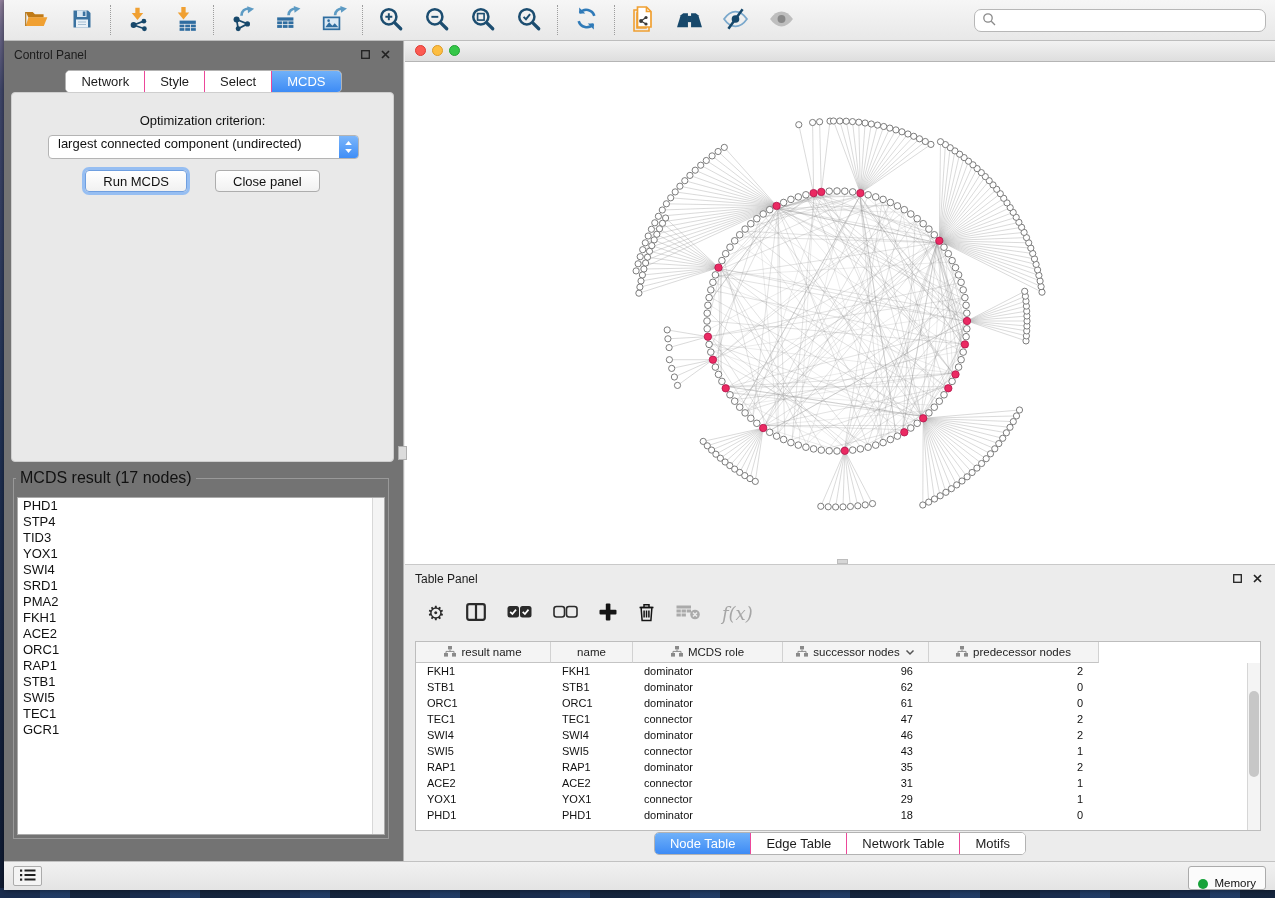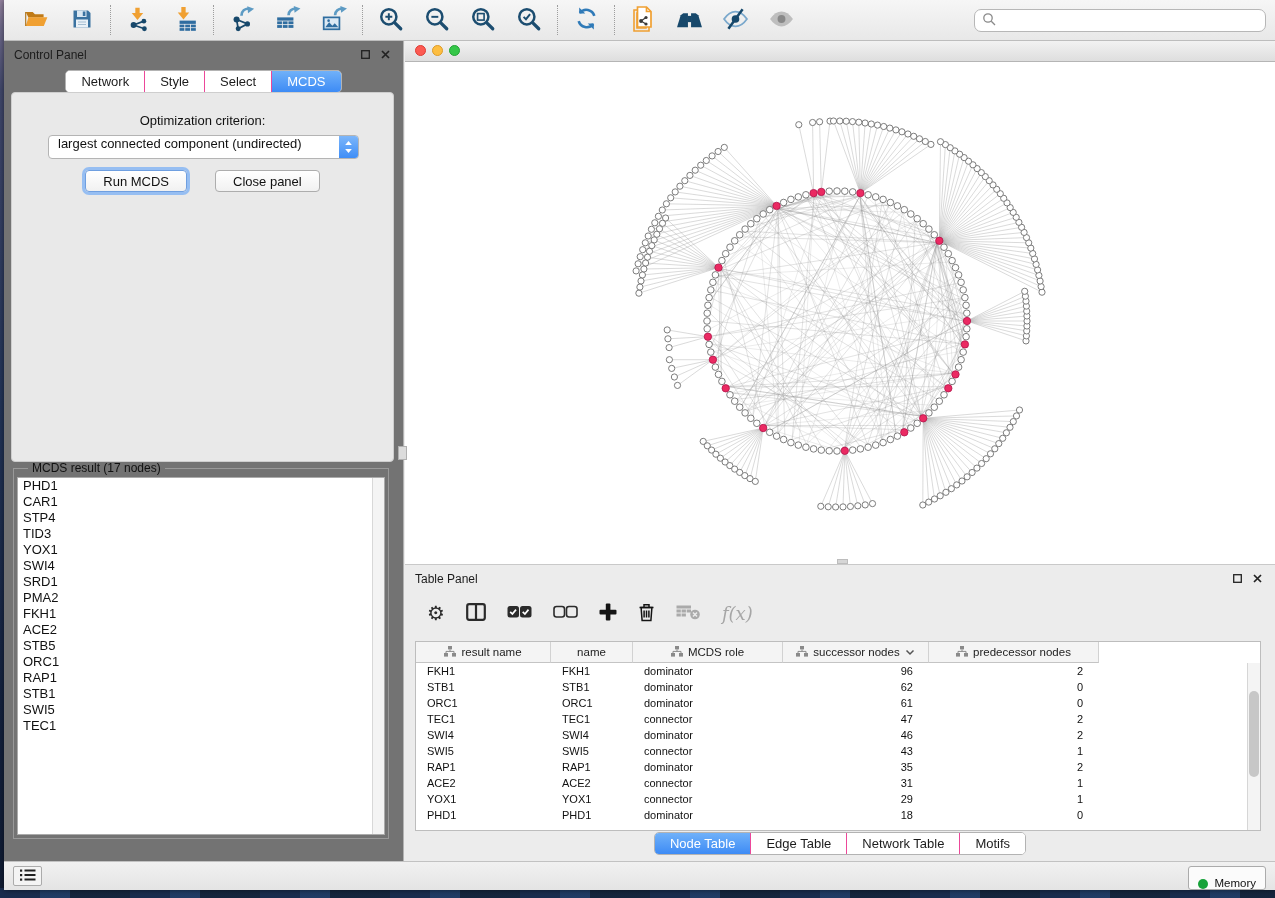--- a/index.html
+++ b/index.html
@@ -38,21 +38,21 @@
   .dropdown{position:absolute;left:36px;right:34px;top:42px;height:22px;background:#fff;border:1px solid #b4b4b4;border-radius:4px;
     display:flex;align-items:flex-start;cursor:pointer;}
   .dropdown .dd-text{flex:1;padding-left:9px;font-size:13px;color:#111;white-space:nowrap;overflow:hidden;}
   .dropdown .dd-spin{width:19px;align-self:stretch;background:linear-gradient(#7cb6fa,#3f8ef7);border-radius:0 3px 3px 0;
     display:flex;align-items:center;justify-content:center;}
   .cp-btn-row{position:absolute;left:0;right:0;top:77px;display:flex;justify-content:center;gap:28px;}
   .push-btn{height:22px;padding:0 17px;font-size:13px;color:#111;background:linear-gradient(#fff,#f1f1f1);
     border:1px solid #adadad;border-radius:4px;cursor:pointer;font-family:inherit;}
   .push-btn.focused{box-shadow:0 0 0 3px rgba(106,167,247,.65);border-color:#6f9fe0;}
   .mcds-fieldset{position:absolute;left:9px;right:14px;top:420px;bottom:23px;border:1px solid #999;margin:0;padding:0;}
-  .mcds-fieldset legend{font-size:12px;color:#111;margin-left:14px;padding:0 4px;}
+  .mcds-fieldset legend{font-size:16px;color:#111;margin-left:2px;padding:8px 4px;}
   .mcds-list{position:absolute;left:3px;right:3px;top:2px;bottom:3px;background:#fff;border:1px solid #ababab;overflow:hidden;}
   .mcds-item{font-size:13px;line-height:16px;padding-left:5px;color:#111;}
   .mcds-scroll{position:absolute;right:0;top:0;bottom:0;width:11px;background:#f4f4f4;border-left:1px solid #d8d8d8;}
   
   .right-area{position:absolute;left:401px;top:41px;right:0;bottom:28px;}
   .net-titlebar{position:absolute;left:0;top:0;right:0;height:20px;background:linear-gradient(#f2f2f2,#dedede);
     border-bottom:1px solid #b5b5b5;}
   .lights{position:absolute;left:10px;top:4px;display:flex;gap:6px;}
   .light{width:11px;height:11px;border-radius:50%;box-sizing:border-box;}
   .light.red{background:#fc5a52;border:1px solid #dd3c34;}
@@ -303,35 +303,34 @@
           <button class="push-btn">Close panel</button>
         </div>
       </div>
 
       <fieldset class="mcds-fieldset">
         <legend>MCDS result (17 nodes)</legend>
         <div style="position:relative;width:100%;height:100%;">
           <div class="mcds-list" id="mcds-list">
             <div class="mcds-scroll"></div>
           <div class="mcds-item">PHD1</div>
-              <div class="mcds-item">CAR1</div>
               <div class="mcds-item">STP4</div>
               <div class="mcds-item">TID3</div>
               <div class="mcds-item">YOX1</div>
               <div class="mcds-item">SWI4</div>
               <div class="mcds-item">SRD1</div>
               <div class="mcds-item">PMA2</div>
               <div class="mcds-item">FKH1</div>
               <div class="mcds-item">ACE2</div>
-              <div class="mcds-item">STB5</div>
               <div class="mcds-item">ORC1</div>
               <div class="mcds-item">RAP1</div>
               <div class="mcds-item">STB1</div>
               <div class="mcds-item">SWI5</div>
               <div class="mcds-item">TEC1</div>
+              <div class="mcds-item">GCR1</div>
             </div>
         </div>
       </fieldset>
     </div>
 
     <div class="right-area">
       <div class="net-titlebar">
         <span class="lights">
           <span class="light red"></span>
           <span class="light yellow"></span>

